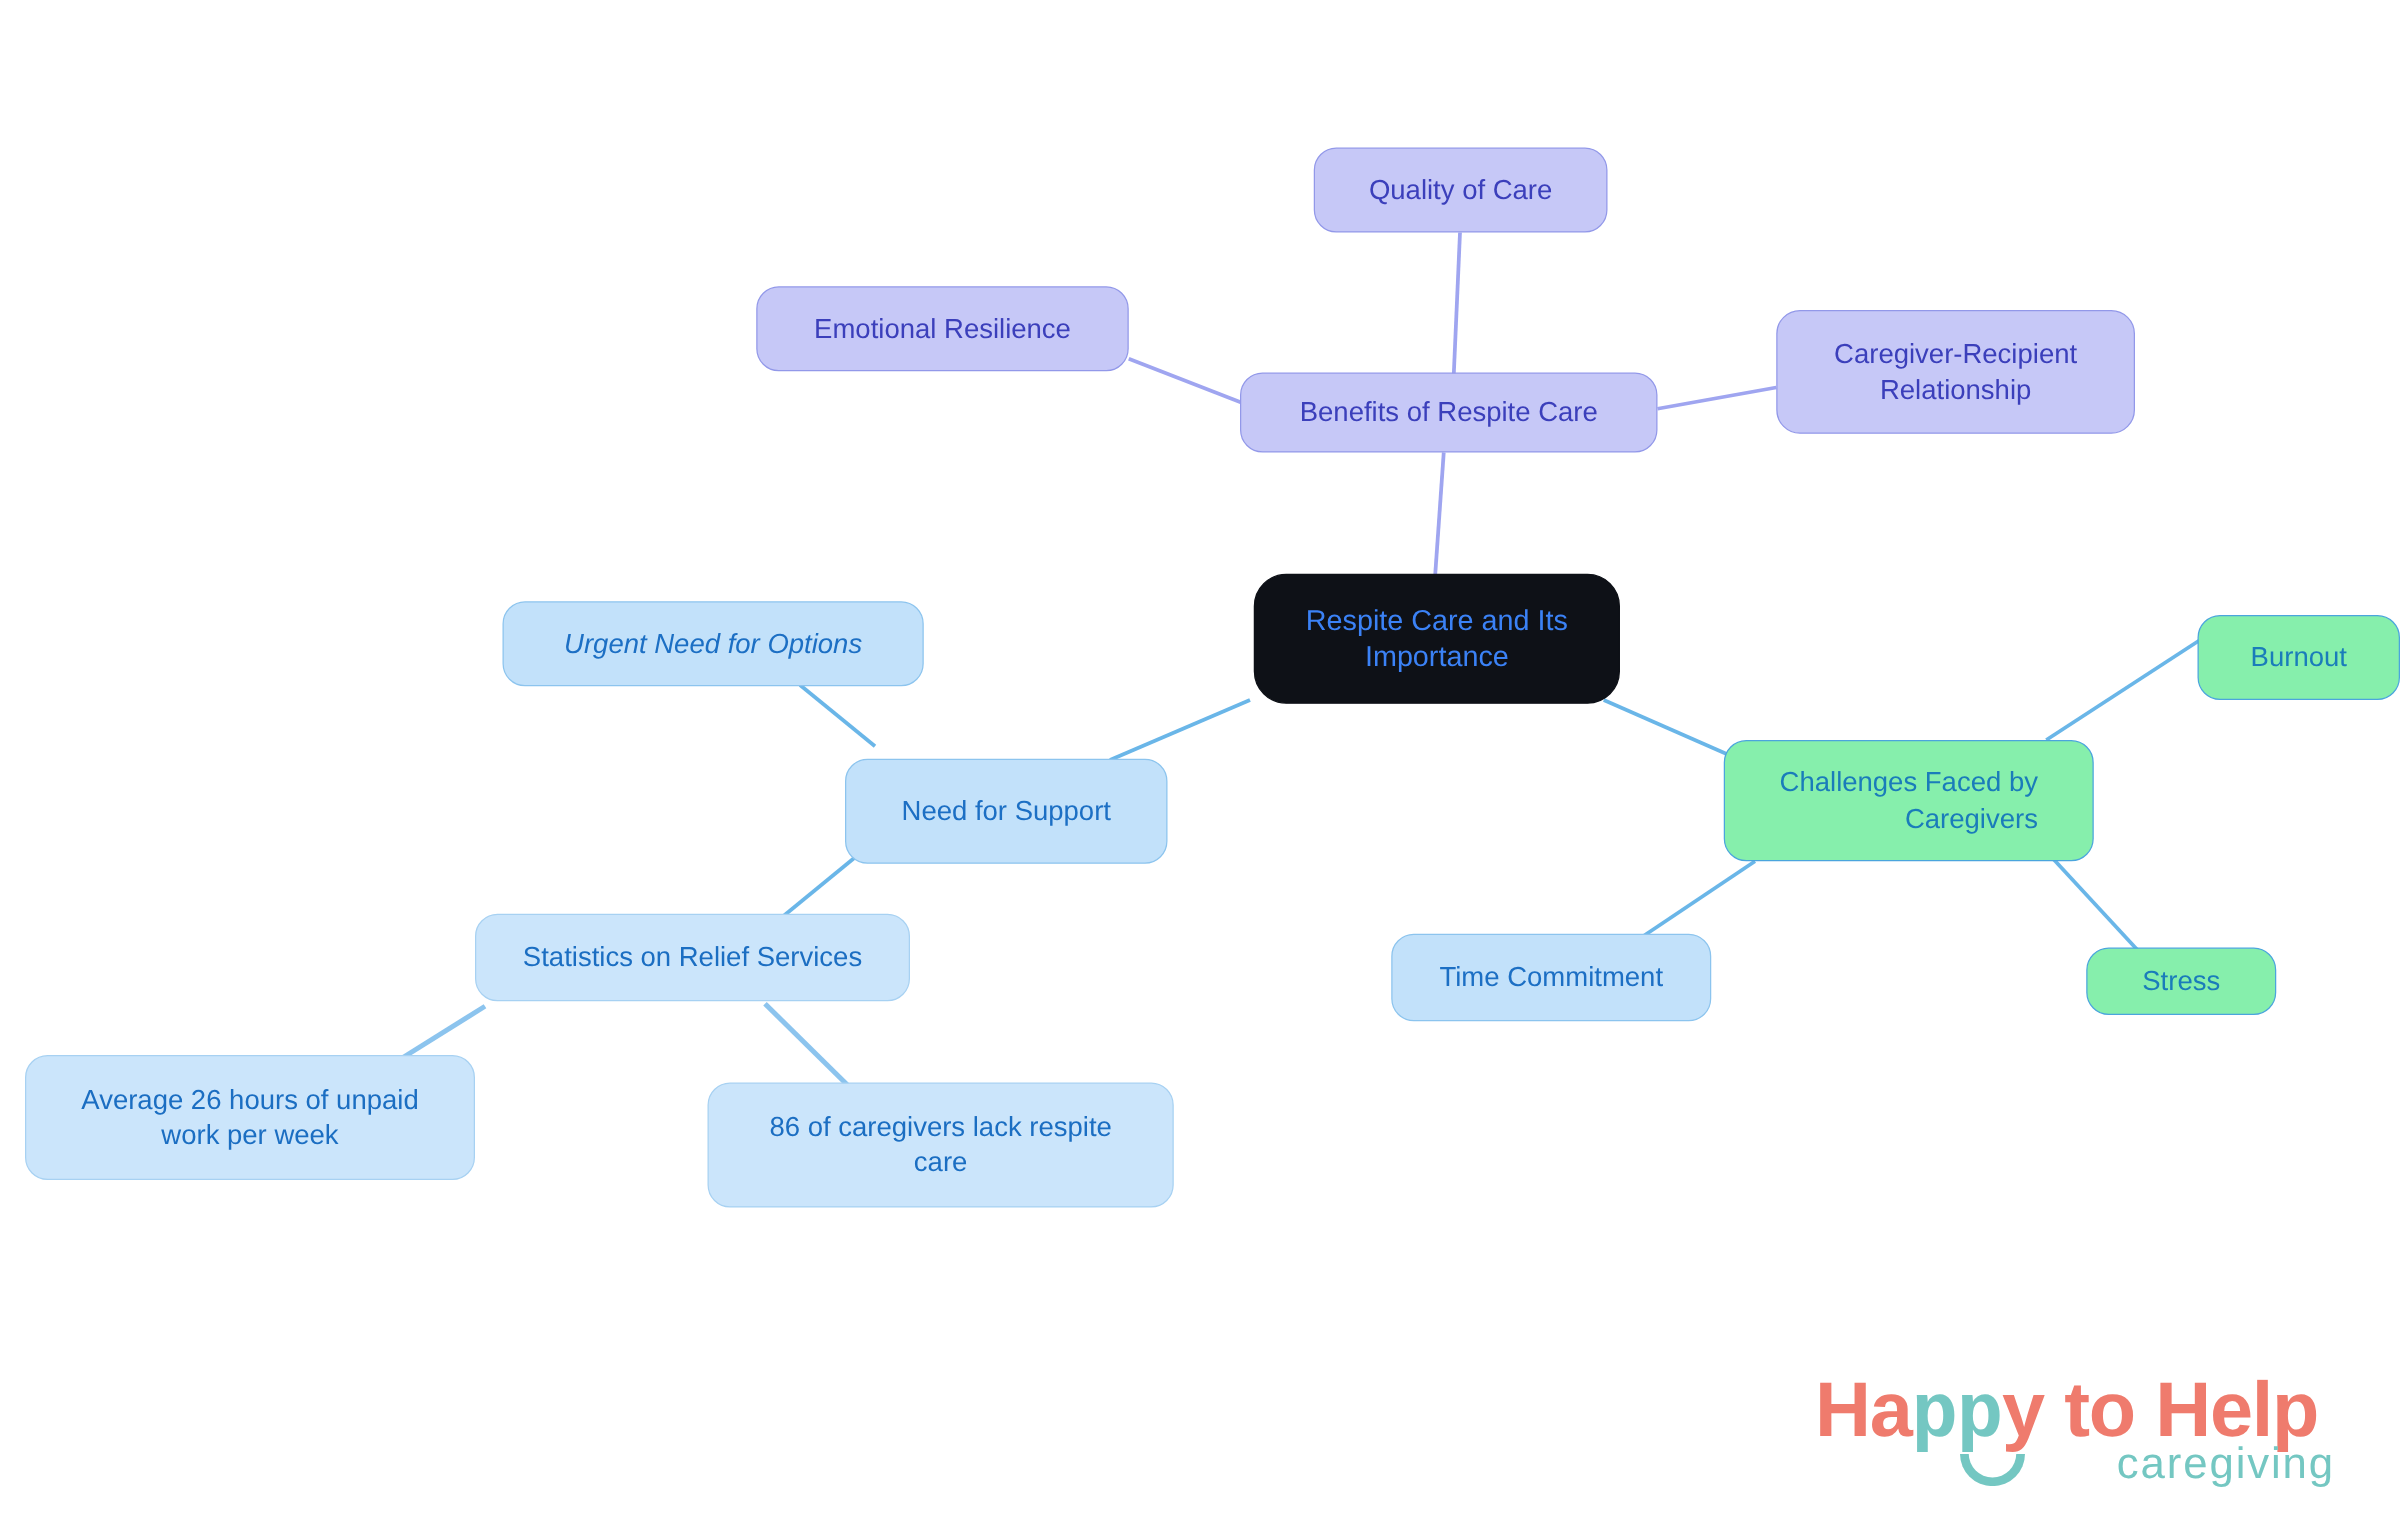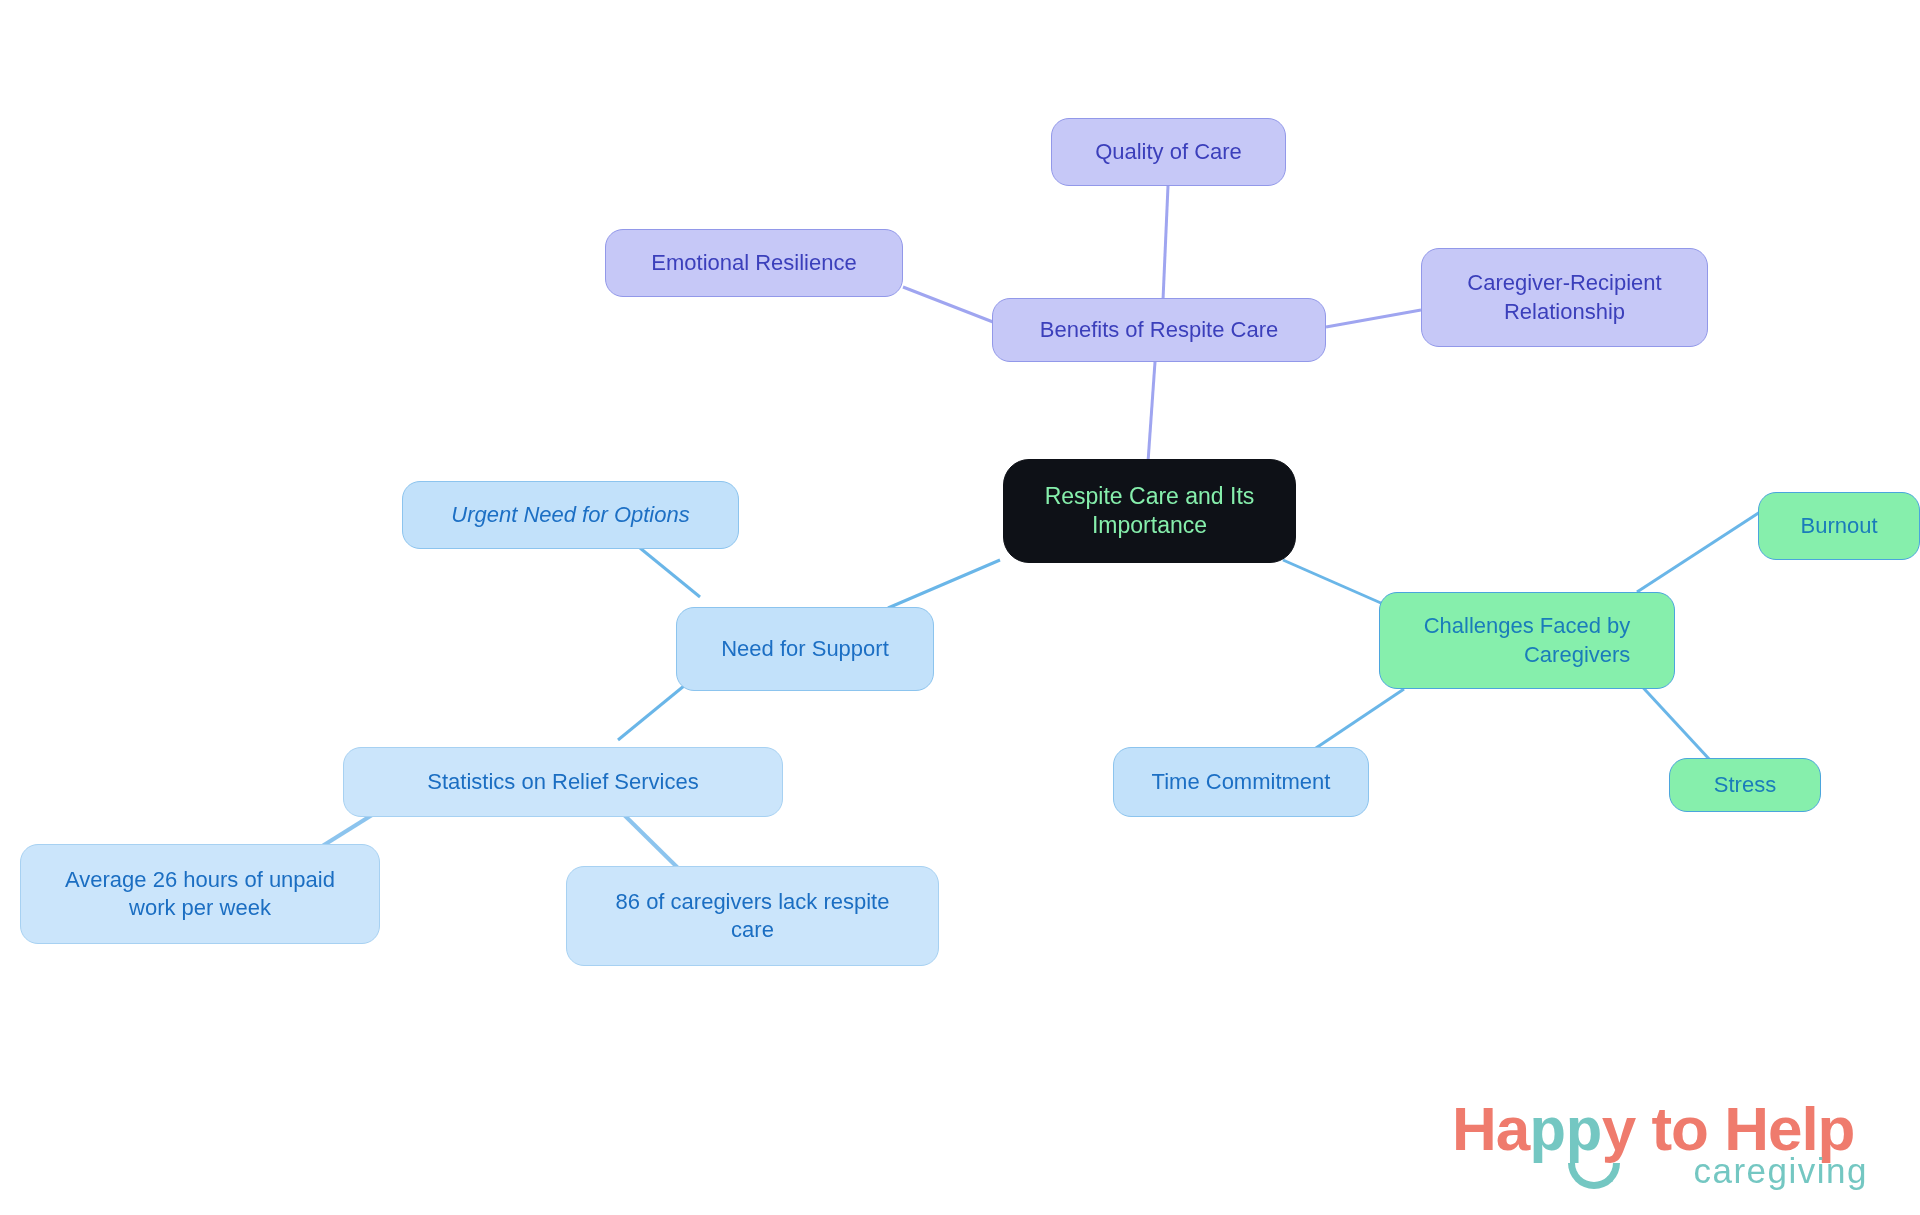--- a/index.html
+++ b/index.html
@@ -32,21 +32,21 @@
     border-radius: 18px;
     border-width: 1.5px;
     border-style: solid;
     line-height: 1.28;
     padding: 6px 14px;
     white-space: pre-line;
   }
   .node-root {
     background: #0e1117;
     border-color: #0e1117;
-    color: #86efac;
+    color: #3b82f6;
     font-size: 23px;
     border-radius: 26px;
   }
   .node-purple {
     background: #c6c8f7;
     border-color: #9298e9;
     color: #3b3fbb;
     font-size: 22px;
   }
   .node-blue-mid {
@@ -140,21 +140,21 @@
   </div>
 
   <div class="node node-purple" style="left:1051px; top:118px; width:235px; height:68px;">
     <span>Quality of Care</span>
   </div>
 
   <div class="node node-purple" style="left:605px; top:229px; width:298px; height:68px;">
     <span>Emotional Resilience</span>
   </div>
 
-  <div class="node node-purple" style="left:1421px; top:248px; width:287px; height:99px;">
+  <div class="node node-purple" style="left:1421px; top:248px; width:287px; height:99px;border-radius:19px;">
     <span>Caregiver-Recipient
 Relationship</span>
   </div>
 
   <div class="node node-blue-mid" style="left:1379px; top:592px; width:296px; height:97px;">
     <span>Challenges Faced by
 Caregivers</span>
   </div>
 
   <div class="node node-blue-mid" style="left:1758px; top:492px; width:162px; height:68px;">
@@ -170,21 +170,21 @@
   </div>
 
   <div class="node node-blue-light" style="left:676px; top:607px; width:258px; height:84px;">
     <span>Need for Support</span>
   </div>
 
   <div class="node node-blue-light" style="left:402px; top:481px; width:337px; height:68px;font-style:italic;">
     <span>Urgent Need for Options</span>
   </div>
 
-  <div class="node node-blue-pale" style="left:343px; top:731px; width:440px; height:70px;margin-top:16px;">
+  <div class="node node-blue-pale" style="left:380px; top:731px; width:348px; height:70px;">
     <span>Statistics on Relief Services</span>
   </div>
 
   <div class="node node-blue-pale" style="left:20px; top:844px; width:360px; height:100px;">
     <span>Average 26 hours of unpaid
 work per week</span>
   </div>
 
   <div class="node node-blue-pale" style="left:566px; top:866px; width:373px; height:100px;">
     <span>86 of caregivers lack respite

